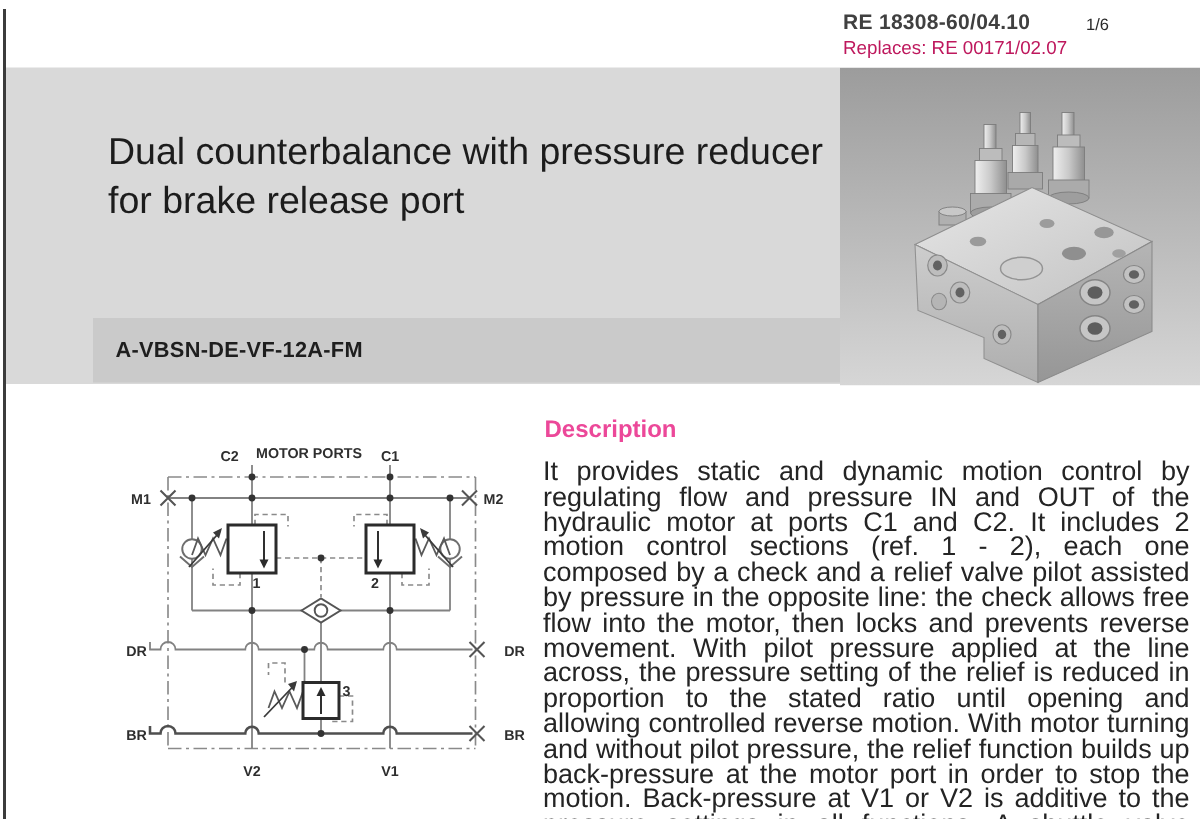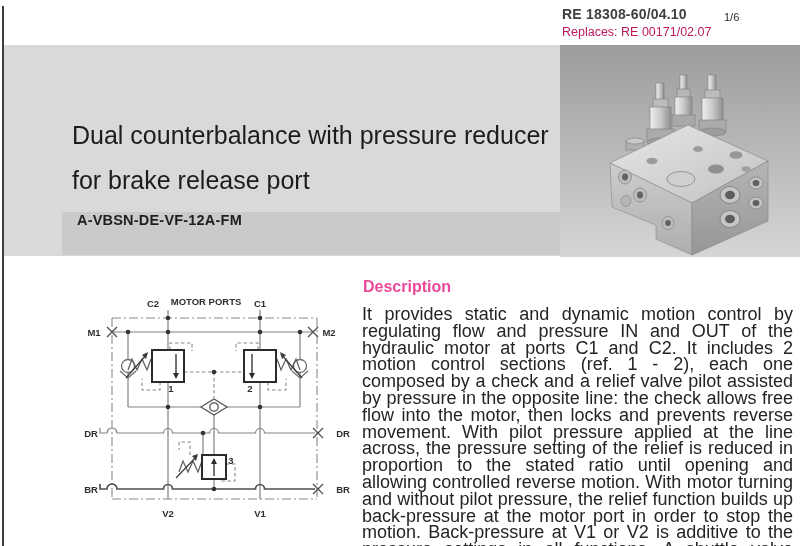--- a/index.html
+++ b/index.html
@@ -8,22 +8,22 @@
     background:#ffffff;font-family:"Liberation Sans",sans-serif;
     -webkit-font-smoothing:antialiased;
   }
   .edge-line{position:absolute;left:2px;top:6px;bottom:0;width:2px;background:#3c3c3c;}
   
   .doc-number{position:absolute;left:562px;top:6px;font-size:14px;font-weight:bold;color:#404040;letter-spacing:.2px;}
   .page-indicator{position:absolute;left:724px;top:11px;font-size:11px;color:#2a2a2a;}
   .replaces{position:absolute;left:562px;top:25px;font-size:12.5px;color:#be185d;}
   
   .title-band{position:absolute;left:4px;top:45px;width:556px;height:211px;background:#d9d9d9;}
-  .page-title{position:absolute;left:68px;top:40px;width:480px;font-size:25px;line-height:45px;color:#1c1c1c;margin-top:28px;}
-  .model-row{position:absolute;left:58px;top:167px;width:498px;height:43px;background:#cacaca;display:flex;}
+  .page-title{position:absolute;left:68px;top:40px;width:480px;font-size:25px;line-height:33px;color:#1c1c1c;}
+  .model-row{position:absolute;left:58px;top:167px;width:498px;height:43px;background:#cacaca;display:flex;align-items:center;}
   .model-code{margin-left:15px;font-size:14.5px;font-weight:bold;color:#1e1e1e;letter-spacing:.2px;}
   .ordering-code{position:absolute;left:353px;font-size:14.5px;font-weight:bold;color:#1e1e1e;letter-spacing:.2px;}
   
   .photo{position:absolute;left:560px;top:45px;width:240px;height:212px;}
   
   .desc-heading{position:absolute;left:363px;top:278px;font-size:16px;font-weight:bold;color:#ec4899;}
   .desc-body{position:absolute;left:362px;top:306px;width:431px;font-size:18px;line-height:16.8px;color:#242424;text-align:justify;}
   
   .schematic{position:absolute;left:75px;top:285px;width:292px;height:245px;}
   .schematic text{font-family:"Liberation Sans",sans-serif;font-weight:bold;fill:#2e2e2e;}

